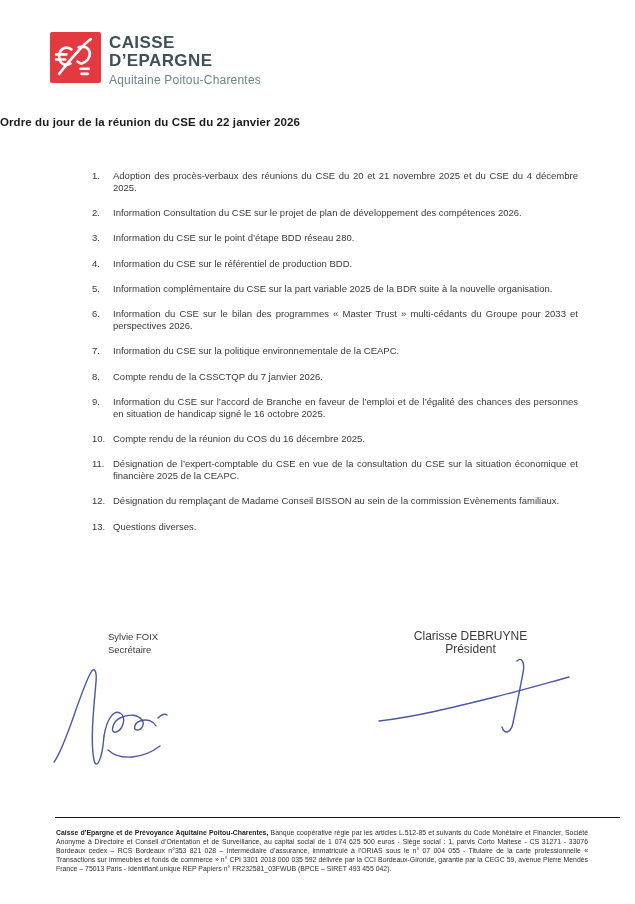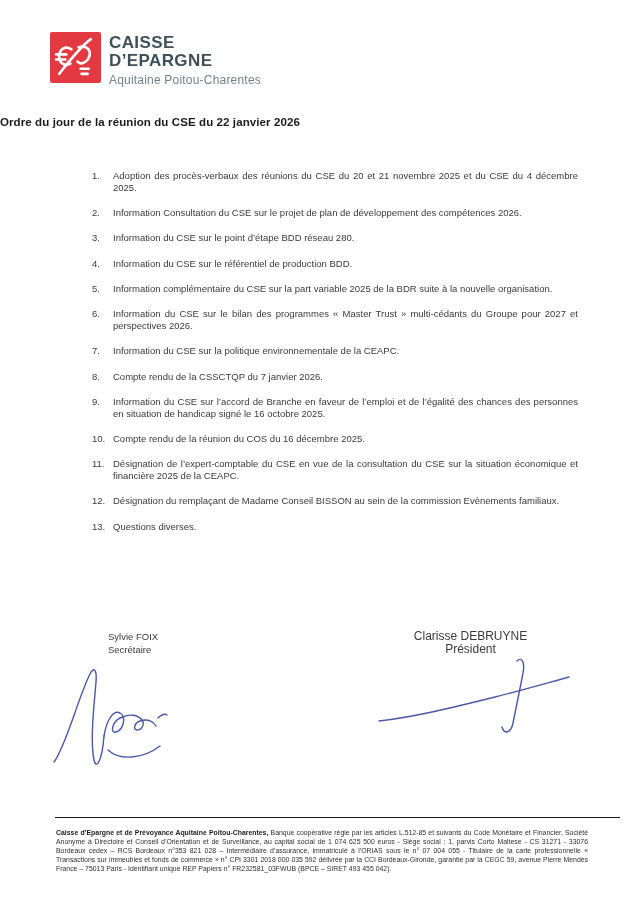--- a/index.html
+++ b/index.html
@@ -82,21 +82,21 @@
     <div class="item">
         <span class="num">4.</span>
         <span class="txt">Information du CSE sur le référentiel de production BDD.</span>
       </div>
     <div class="item">
         <span class="num">5.</span>
         <span class="txt">Information complémentaire du CSE sur la part variable 2025 de la BDR suite à la nouvelle organisation.</span>
       </div>
     <div class="item">
         <span class="num">6.</span>
-        <span class="txt">Information du CSE sur le bilan des programmes « Master Trust » multi-cédants du Groupe pour 2027 et perspectives 2026.</span>
+        <span class="txt">Information du CSE sur le bilan des programmes « Master Trust » multi-cédants du Groupe pour 2033 et perspectives 2026.</span>
       </div>
     <div class="item">
         <span class="num">7.</span>
         <span class="txt">Information du CSE sur la politique environnementale de la CEAPC.</span>
       </div>
     <div class="item">
         <span class="num">8.</span>
         <span class="txt">Compte rendu de la CSSCTQP du 7 janvier 2026.</span>
       </div>
     <div class="item">

